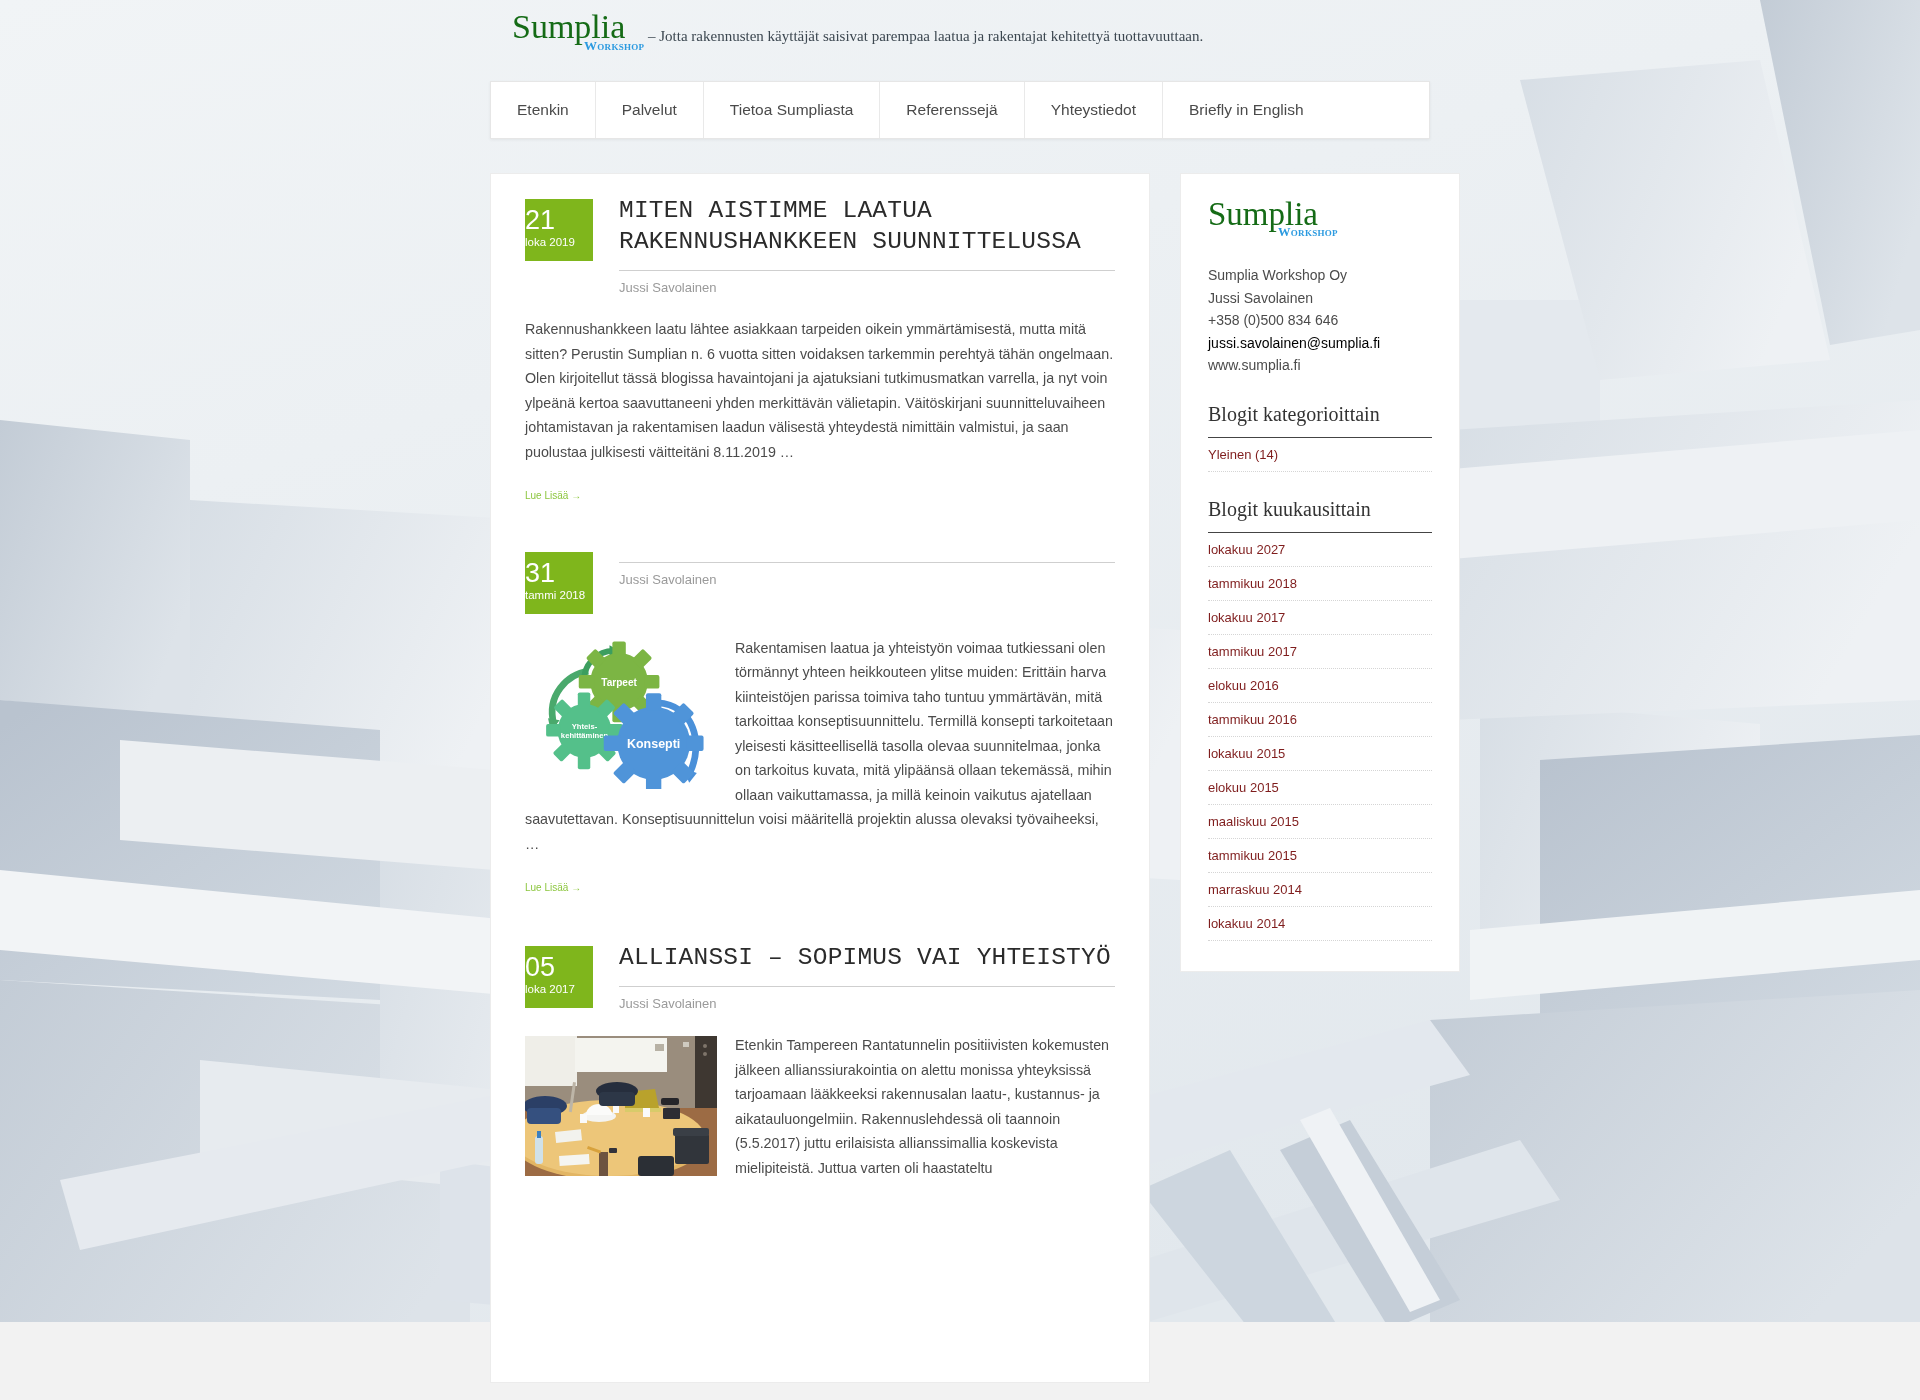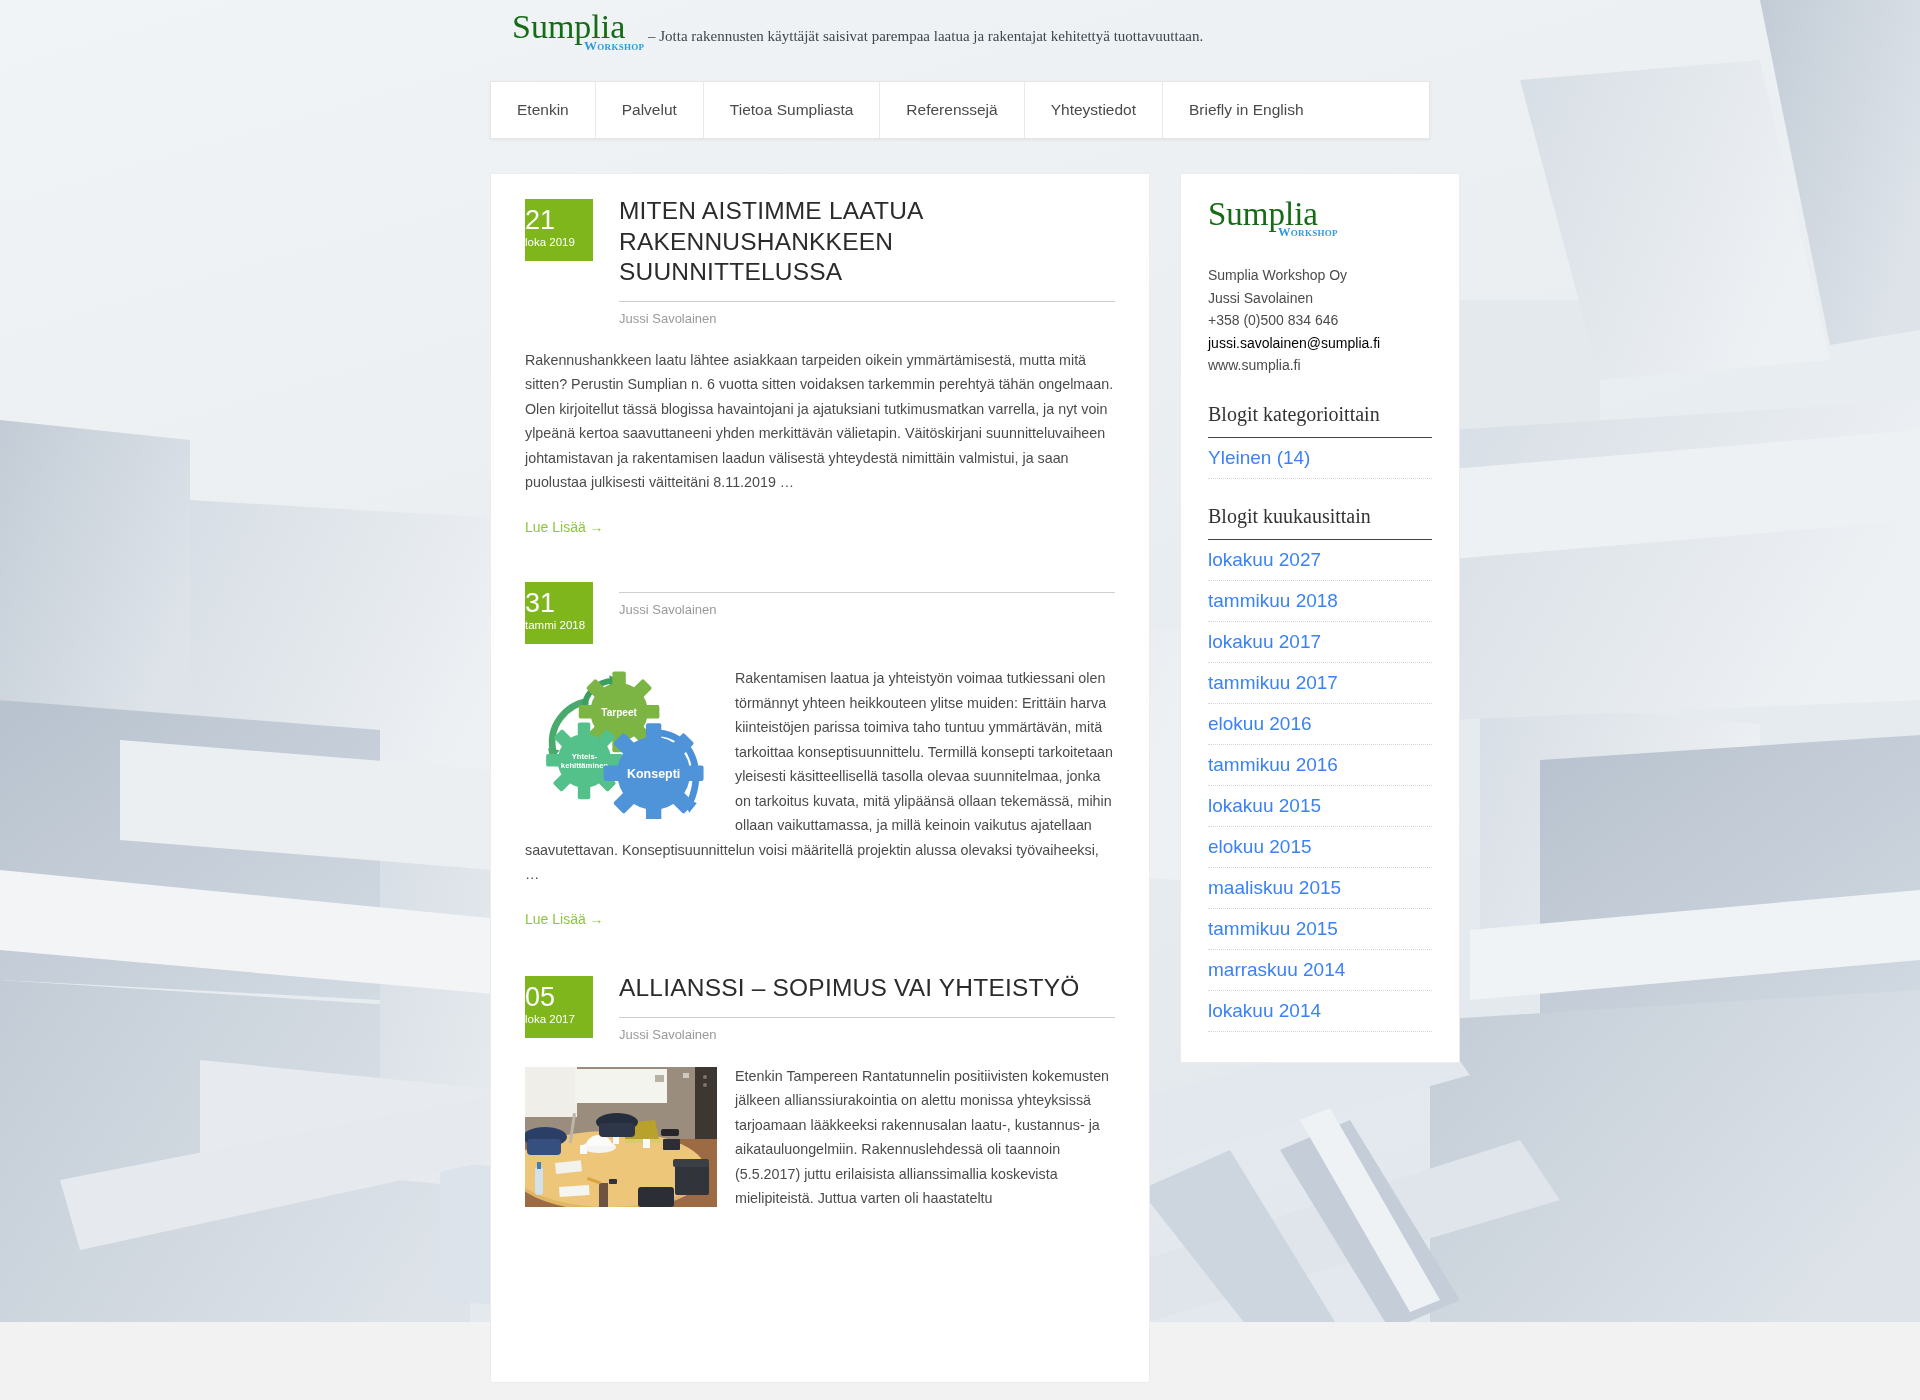--- a/index.html
+++ b/index.html
@@ -133,21 +133,21 @@
     background: #7fb61c;
     color: #ffffff;
     padding: 7px 0 8px 0;
     flex: 0 0 68px;
     margin-top: 3px;
   }
   .date-day { font-size: 27px; line-height: 29px; font-weight: 400; }
   .date-mon { font-size: 11.5px; line-height: 14px; }
   .head-right { margin-left: 26px; flex: 1; }
   .post-title {
-    font-family: Liberation Sans, sans-serif;
+    font-family: Liberation Mono, monospace;
     font-size: 24.5px;
     line-height: 30.5px;
     color: #2b2b2b;
     font-weight: 400;
     text-transform: uppercase;
     letter-spacing: 0.2px;
     cursor: pointer;
   }
   .title-rule { border-top: 1px solid #cfcfcf; margin: 13px 0 9px 0; }
   .post-author { font-size: 13px; color: #9a9a9a; }
@@ -157,21 +157,21 @@
     font-size: 14.3px;
     line-height: 24.5px;
     color: #4b4b4b;
     text-align: left;
   }
   .post-body p { margin: 0; }
   .read-more {
     display: inline-block;
     margin-top: 20px;
     color: #8cc63e;
-    font-size: 14px;
+    font-size: 10px;
     cursor: pointer;
   }
   .clearfix::after { content:""; display:block; clear:both; }
 
   .thumb {
     float: left;
     margin: 3px 18px 6px 0;
     width: 192px; height: 140px;
     overflow: hidden;
     position: relative;
@@ -190,22 +190,22 @@
   .widget-title {
     font-family: "Liberation Serif", serif;
     font-size: 20px;
     color: #333333;
     font-weight: 400;
     padding-bottom: 11px;
     border-bottom: 1px solid #444444;
   }
   .widget ul { list-style: none; }
   .widget li {
-    font-size: 19px;
-    color: #3b82f6;
+    font-size: 13px;
+    color: #7f1d1d;
     padding: 9px 0 9px 0;
     border-bottom: 1px dotted #d5d5d5;
     cursor: pointer;
   }
   .widget li:last-child { border-bottom: 1px dotted #d5d5d5; }
 </style>
 </head>
 <body>
 
 <div id="bg-wrap">

